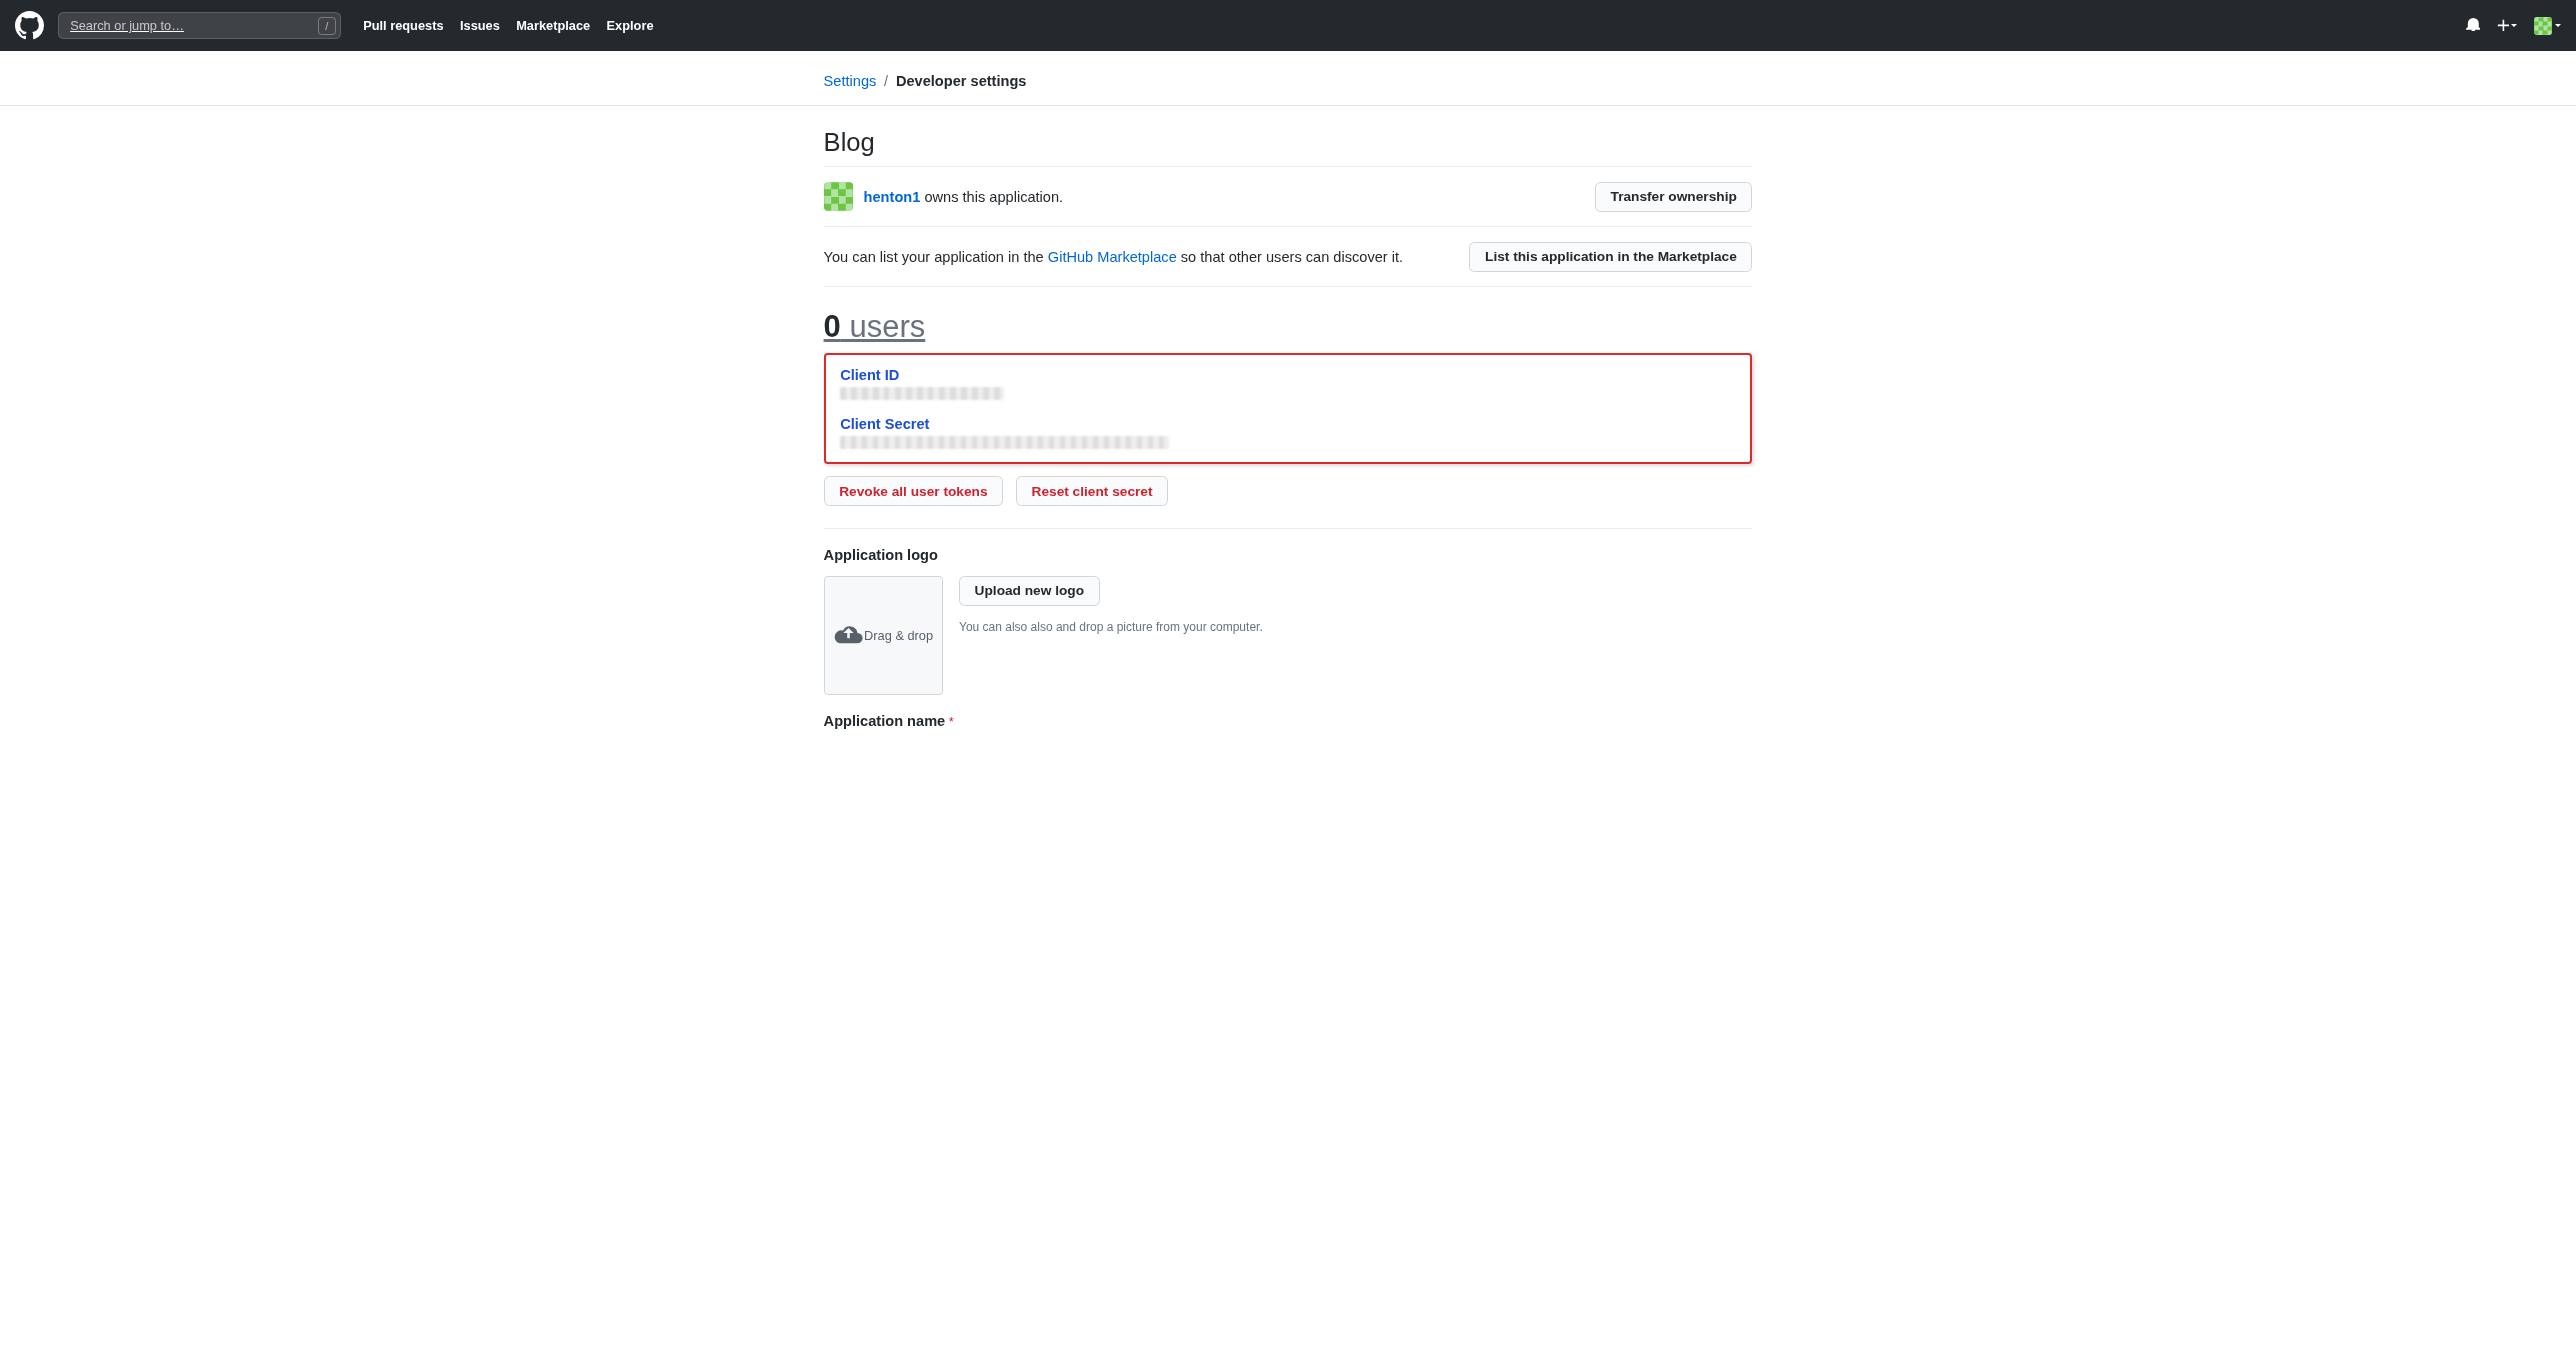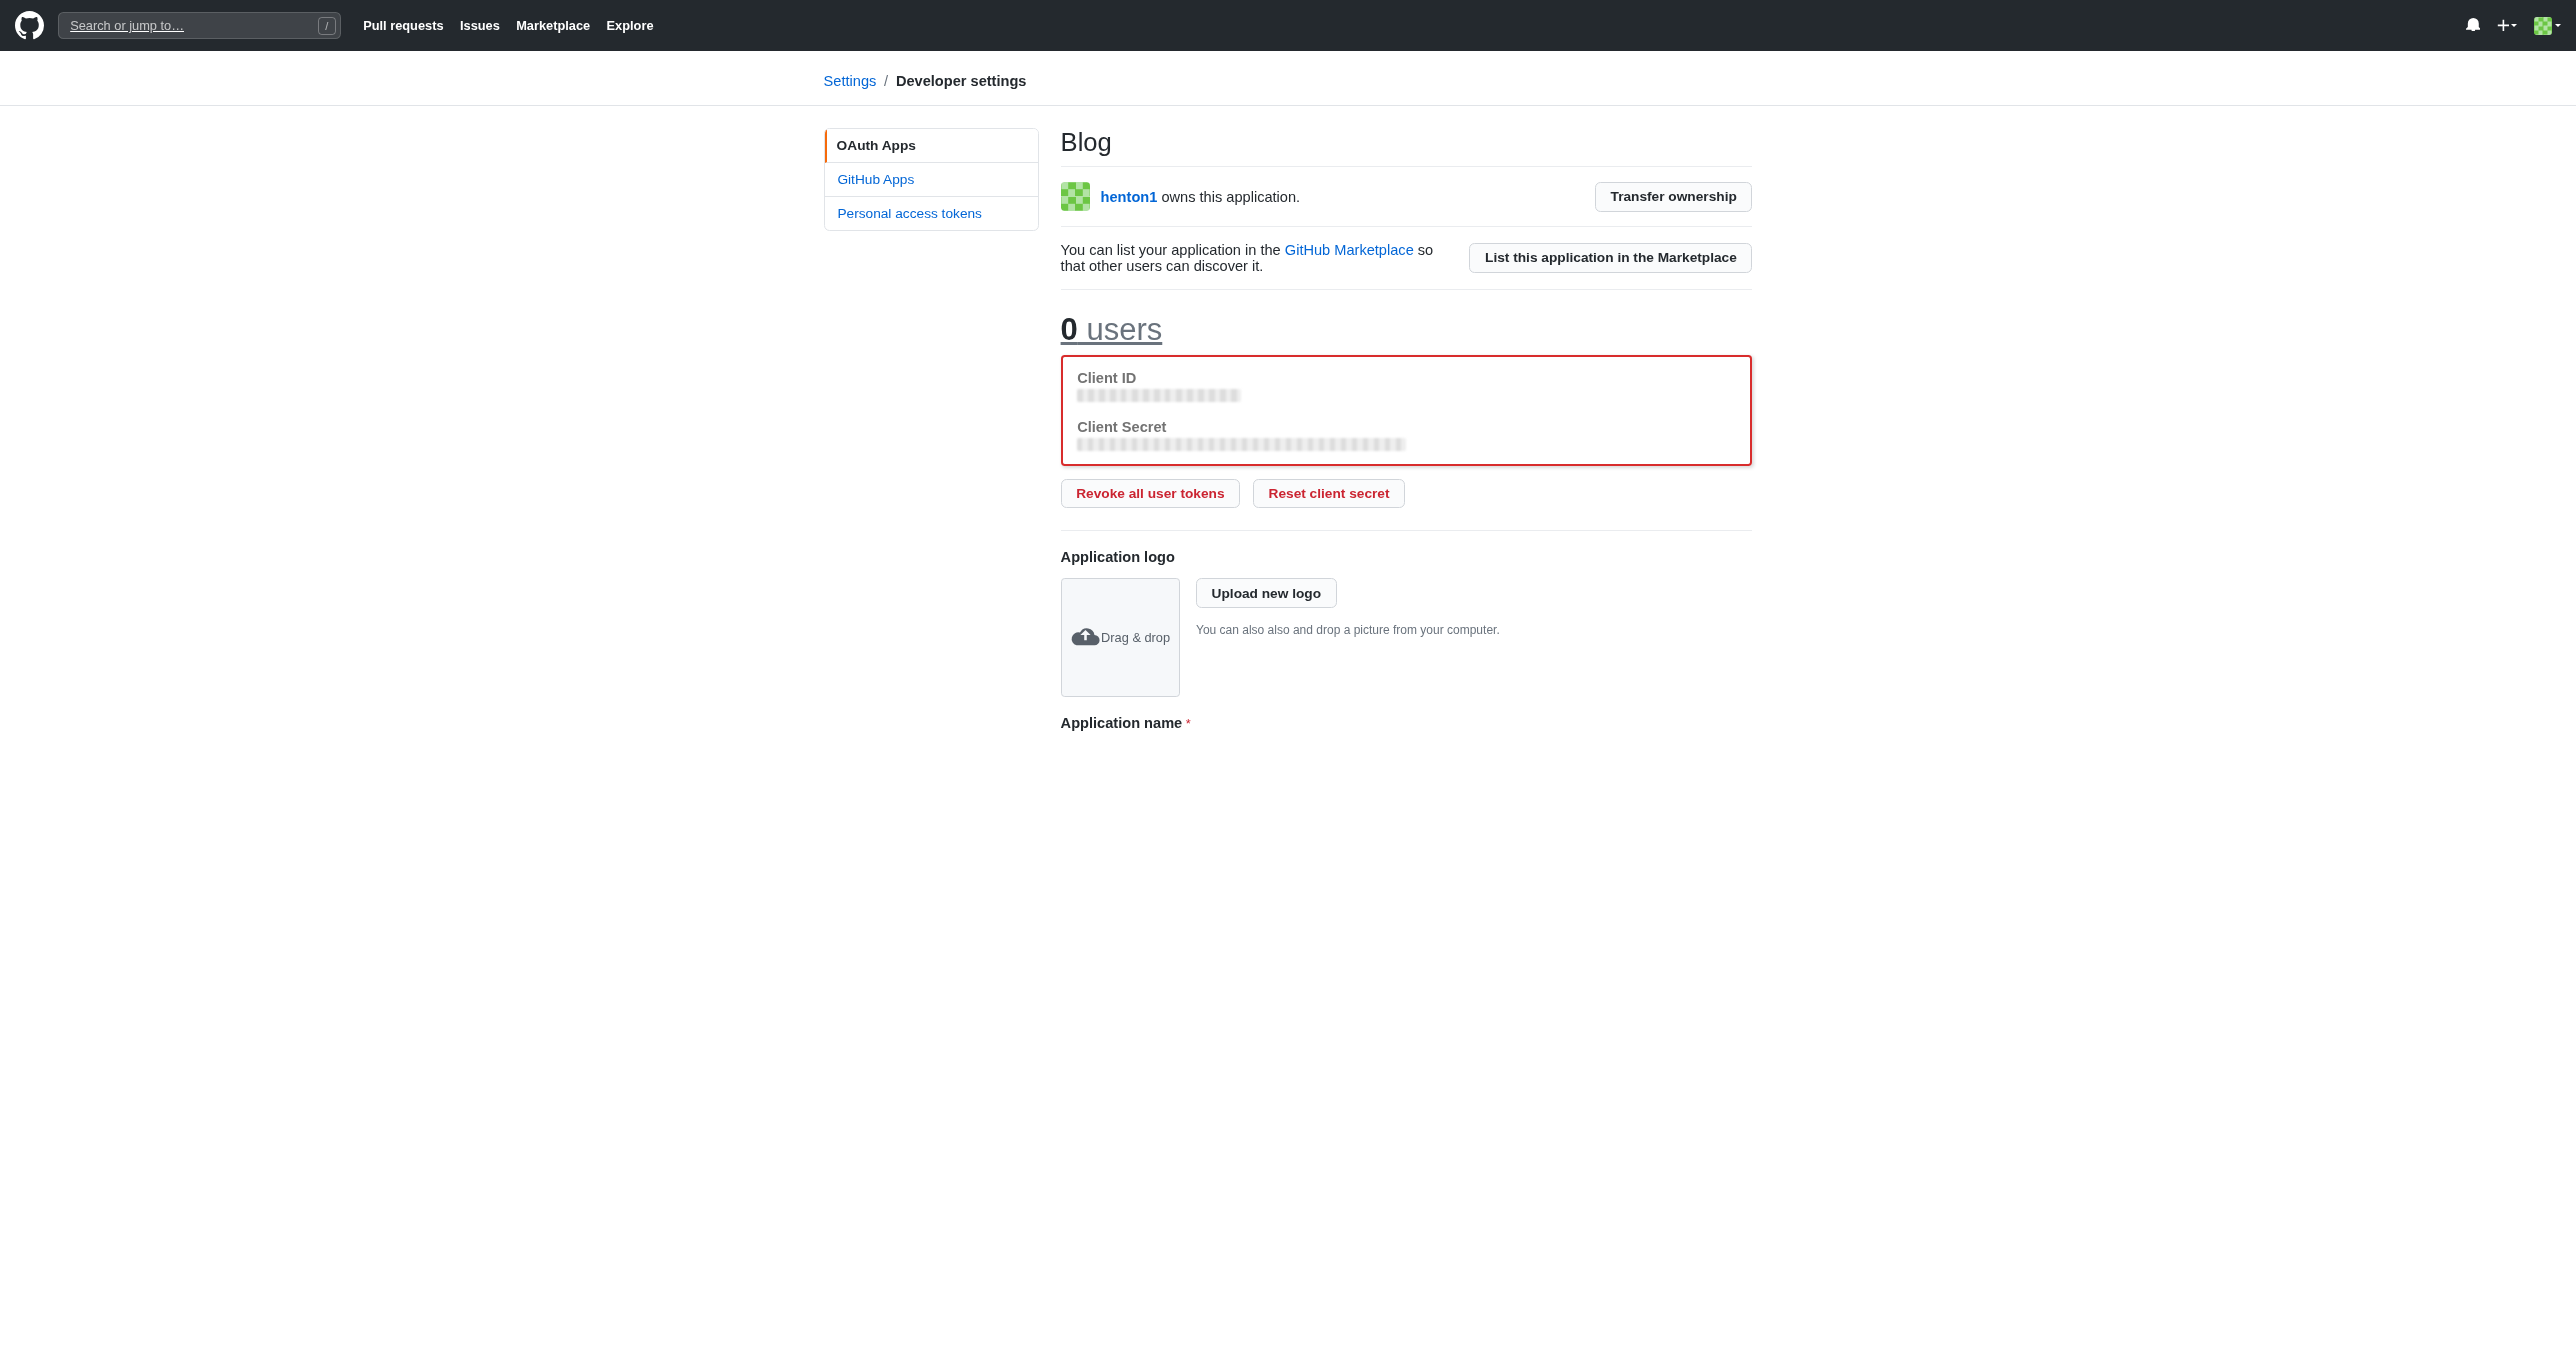--- a/index.html
+++ b/index.html
@@ -195,21 +195,21 @@
   .secrets-box {
     border: 2.7px solid #d82c2c;
     border-radius: 3.7px;
     padding: 12.8px 14.6px 12.8px;
     margin-top: 7.3px;
     box-shadow: 1.8px 1.8px 3.7px rgba(0,0,0,0.15);
   }
   .field-label {
     font-size: 14.6px;
     font-weight: 600;
-    color: #737373;
+    color: #1d4ed8;
     margin-bottom: 3.7px;
   }
   .redacted {
     height: 12.8px;
     background: repeating-linear-gradient(90deg,#ddd 0 5.5px,#eee 5.5px 11px);
     filter: blur(0.9px);
     border-radius: 1.8px;
   }
   .redacted.short { width: 164px; }
   .redacted.long { width: 329px; }
@@ -290,27 +290,20 @@
 </div>
 
 <div class="breadcrumb-row">
   <a href="#">Settings</a>
   <span class="sep">/</span>
   <strong>Developer settings</strong>
 </div>
 <div class="divider"></div>
 
 <div class="layout">
-  <aside class="side">
-    <nav class="sidemenu">
-      <a href="#" class="sidemenu-item active">OAuth Apps</a>
-      <a href="#" class="sidemenu-item">GitHub Apps</a>
-      <a href="#" class="sidemenu-item">Personal access tokens</a>
-    </nav>
-  </aside>
 
   <main class="main">
     <h1 class="app-title">Blog</h1>
 
     <div class="owner-row">
       <span class="owner-avatar"></span>
       <span class="owner-text">
         <a href="#">henton1</a><span> owns this application.</span>
       </span>
       <button class="btn push-right">Transfer ownership</button>

